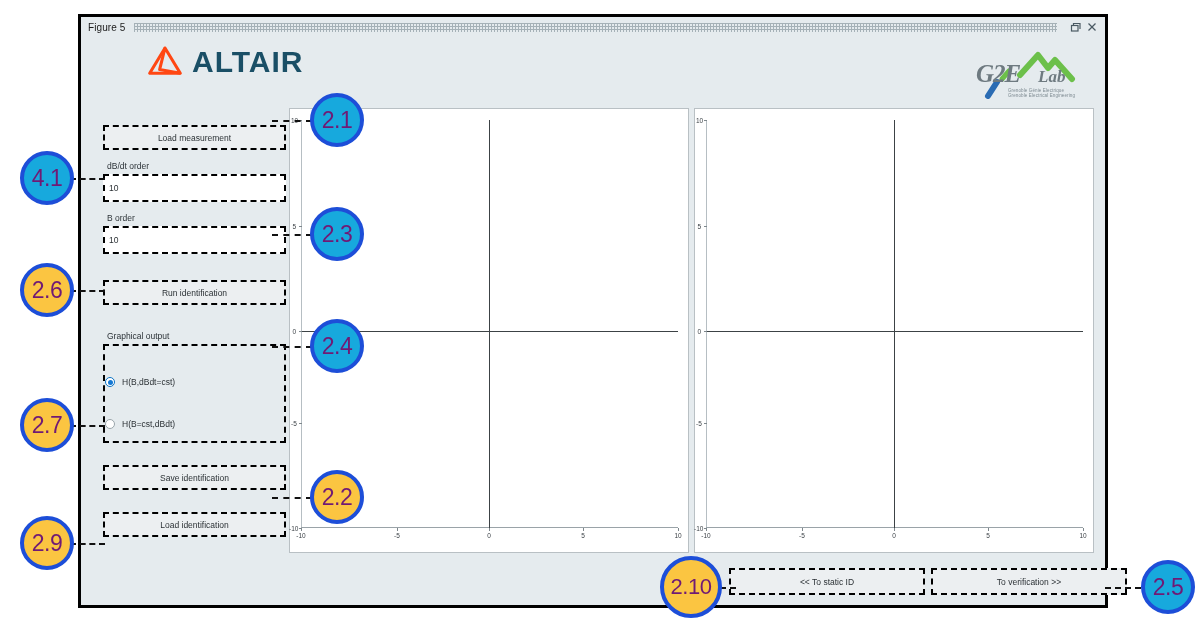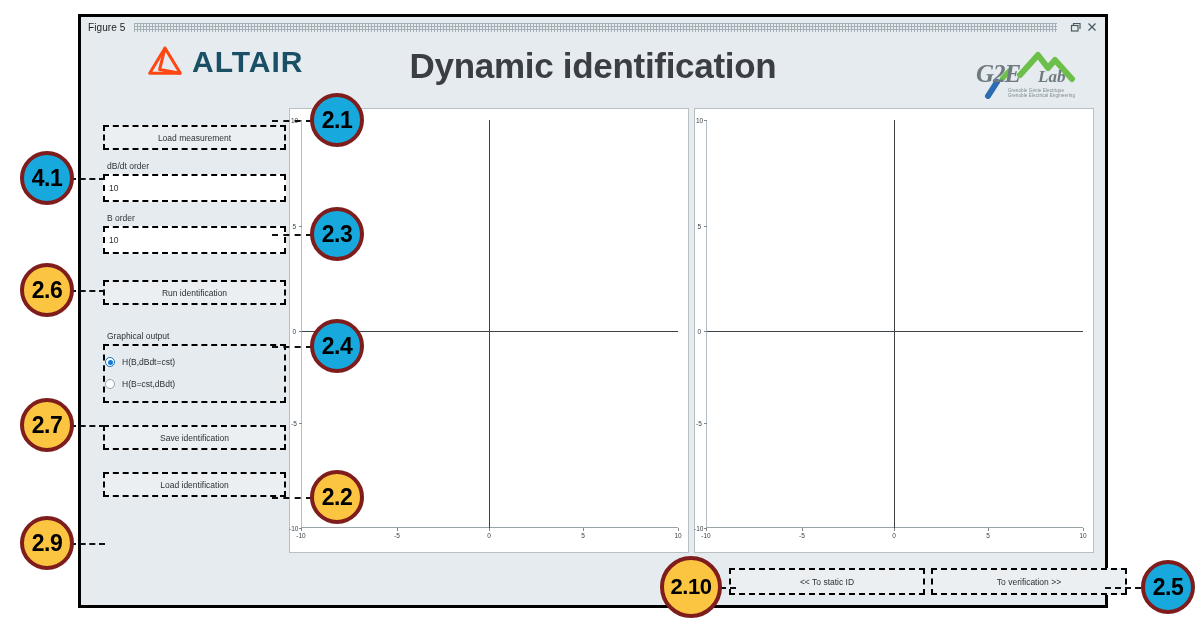--- a/index.html
+++ b/index.html
@@ -143,20 +143,21 @@
     font-size: 8.5px; color: #2b3135;
   }
   #grp-graphical {
     padding: 5px 0 6px 0;
   }
   .radio-row {
     display: flex; align-items: center;
     height: 22px;
     padding-left: 0;
     gap: 7px;
+    margin-top: 20px;
   }
   .radio-dot {
     width: 10px; height: 10px;
     border-radius: 50%;
     box-sizing: border-box;
     background: #ffffff;
     border: 1px solid #9aa5ab;
     flex: none;
     position: relative;
   }
@@ -223,24 +224,24 @@
 
   
   #nav-static  { position: absolute; left: 648px; top: 463px; width: 196px; height: 27px; }
   #nav-verify  { position: absolute; left: 850px; top: 463px; width: 196px; height: 27px; }
 
   
   .callout {
     position: absolute;
     width: 54px; height: 54px;
     border-radius: 50%;
-    border: 4px solid #7f1d1d;
+    border: 4px solid #1d4ed8;
     box-sizing: border-box;
     display: flex; align-items: center; justify-content: center;
-    font-size: 23px; font-weight: bold; color: #000000;
+    font-size: 23px; font-weight: normal; color: #701a75;
     letter-spacing: -0.5px;
     z-index: 20;
   }
   .callout.blue   { background: #17a9dd; }
   .callout.yellow { background: #fbc541; }
   .callout.wide   { width: 62px; height: 62px; font-size: 22px; }
 
   
   .leader {
     position: absolute;
@@ -274,21 +275,20 @@
   <div id="header">
 
     <div id="altair-logo">
       <svg id="altair-mark" viewBox="0 0 40 36">
         <path d="M20 3 L37 31 L14 27 Z" fill="none" stroke="#ff4713" stroke-width="3.4" stroke-linejoin="round"></path>
         <path d="M20 3 L3 31 L37 31" fill="none" stroke="#ff4713" stroke-width="3.4" stroke-linejoin="round"></path>
       </svg>
       <span id="altair-word">ALTAIR</span>
     </div>
 
-    <div id="app-title">Dynamic identification</div>
 
     <div id="g2elab-logo">
       <svg width="104" height="50" viewBox="0 0 104 50" style="position:absolute;left:0;top:0;">
         <polyline points="44,26 62,6 72,19 79,11 96,30" fill="none" stroke="#6cc04a" stroke-width="6" stroke-linejoin="round" stroke-linecap="round"></polyline>
         <line x1="12" y1="47" x2="21" y2="33" stroke="#2b6cb3" stroke-width="6" stroke-linecap="round"></line>
         <line x1="26" y1="30" x2="33" y2="22" stroke="#6cc04a" stroke-width="5" stroke-linecap="round"></line>
       </svg>
       <span id="g2e-text">G2E</span>
       <span id="g2e-lab">Lab</span>
       <span class="g2e-tag" id="g2e-tag1">Grenoble Génie Electrique</span>

